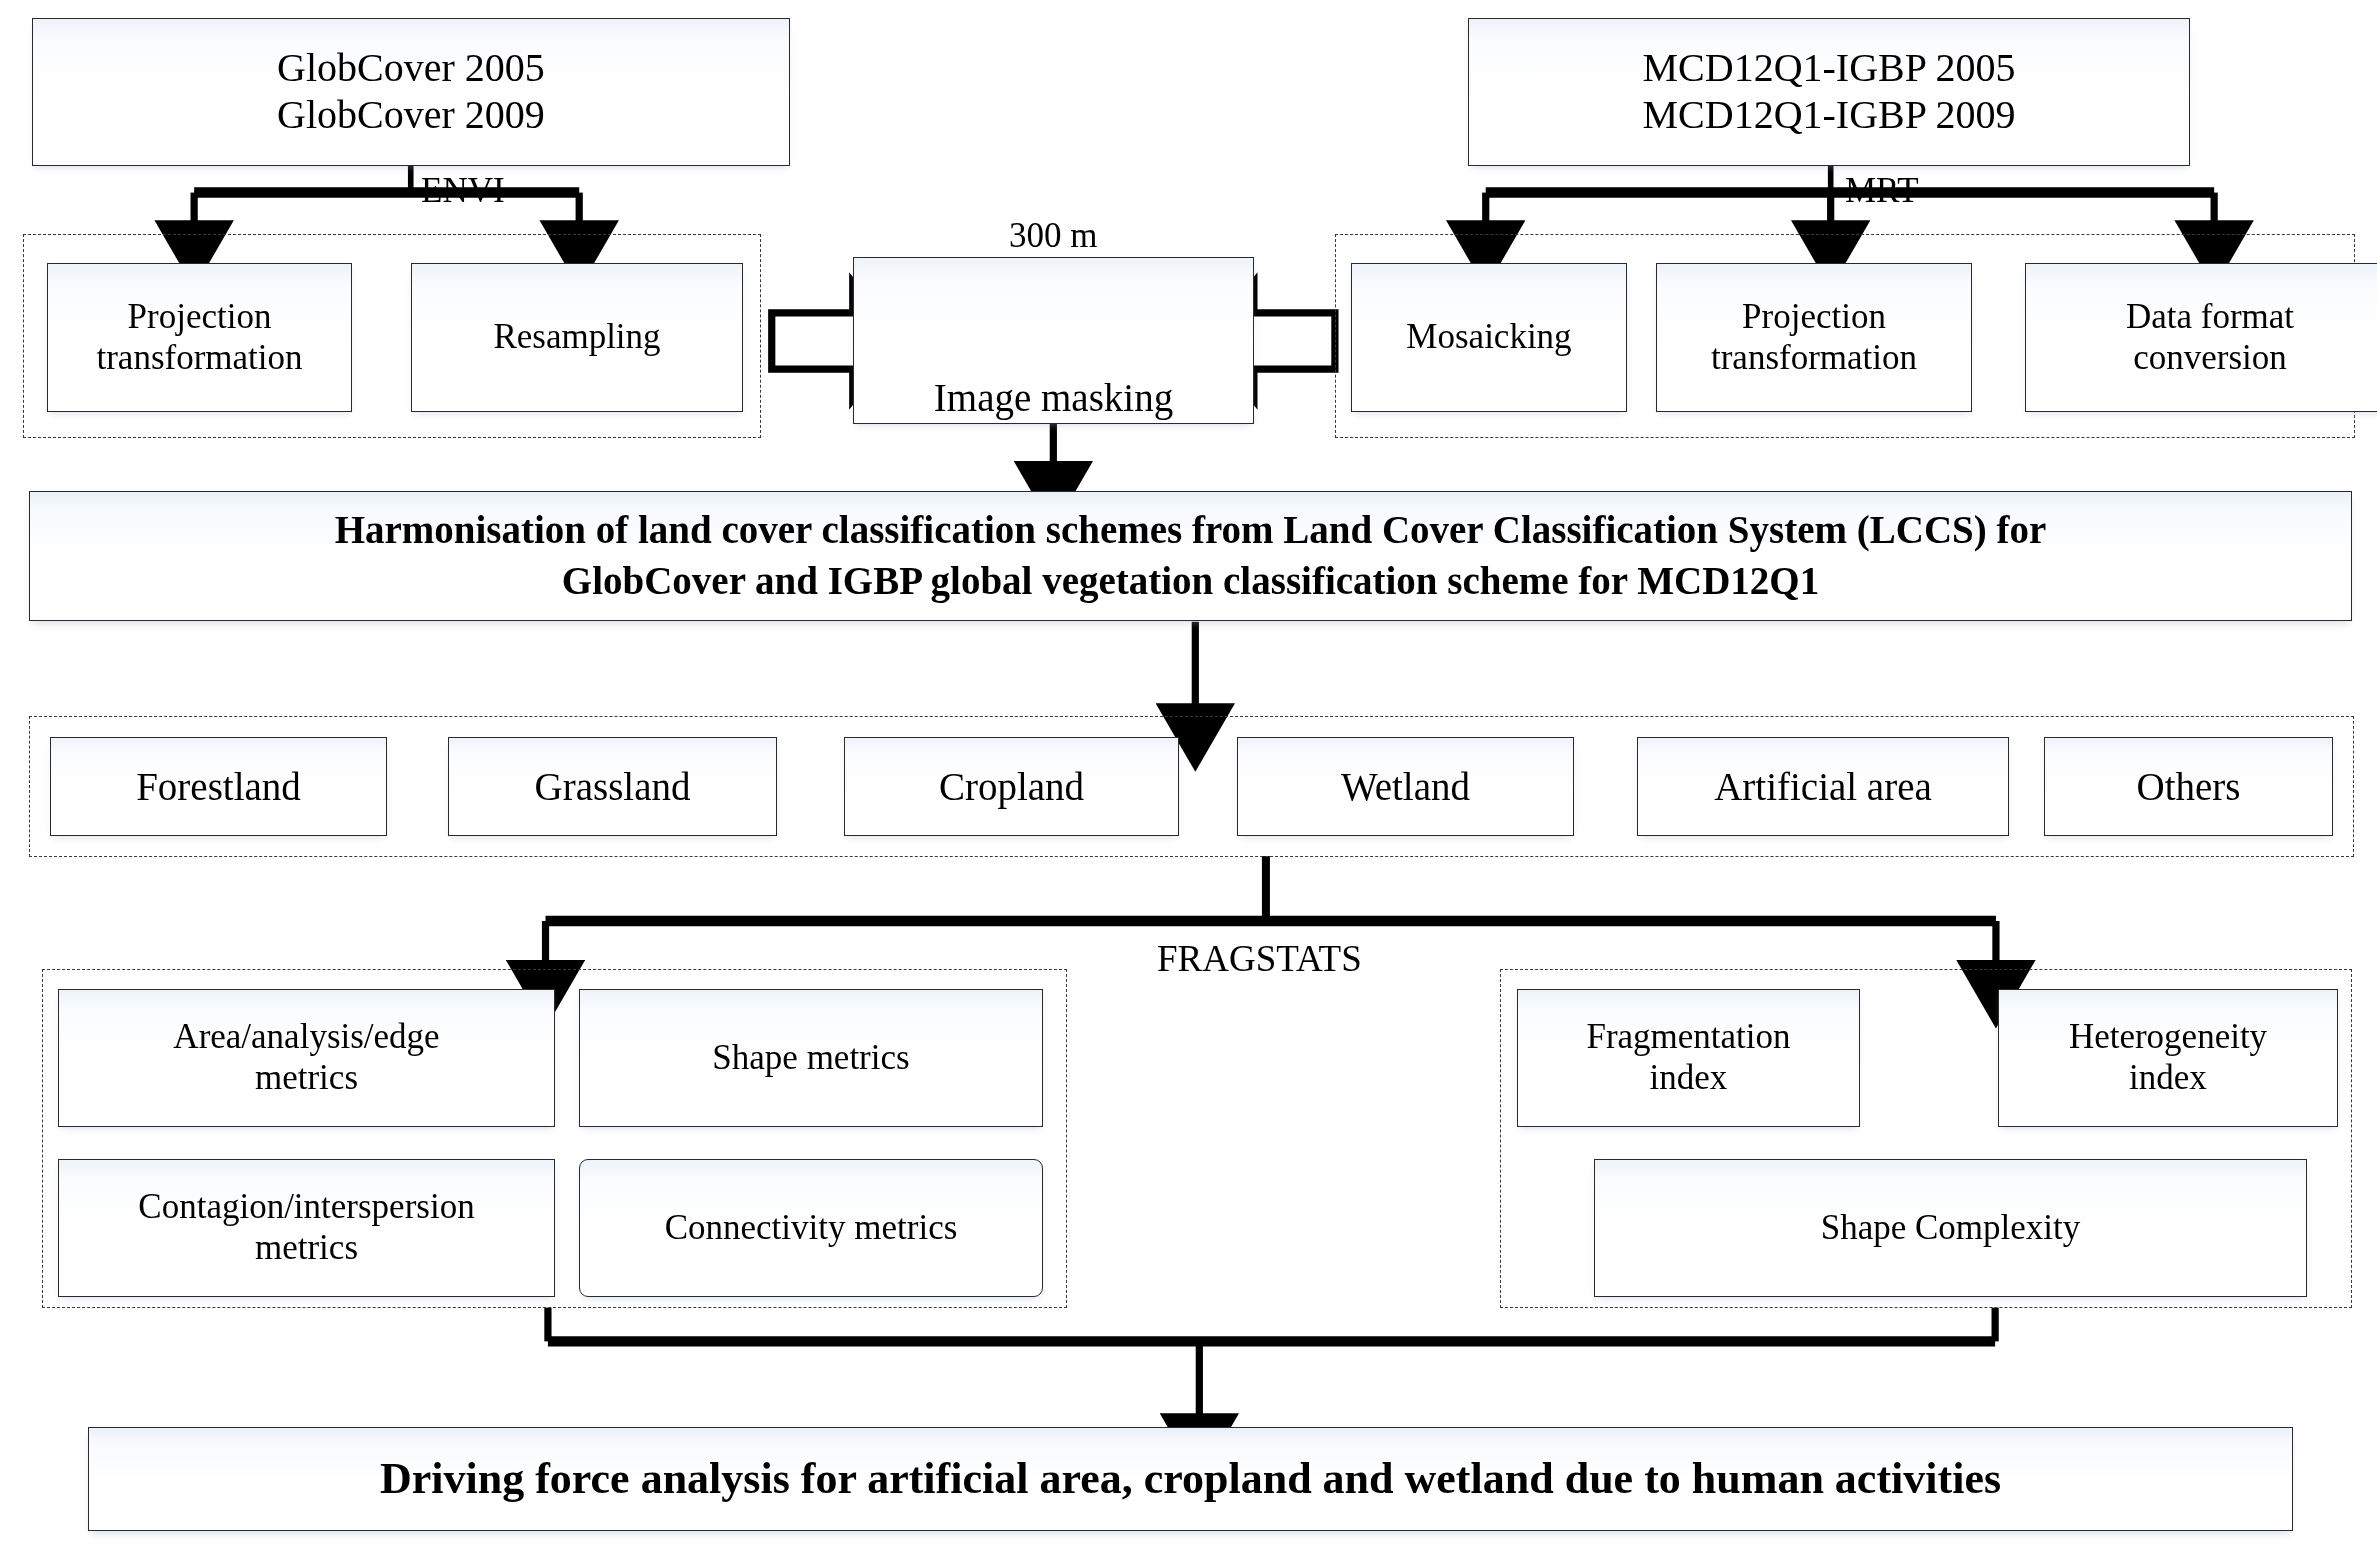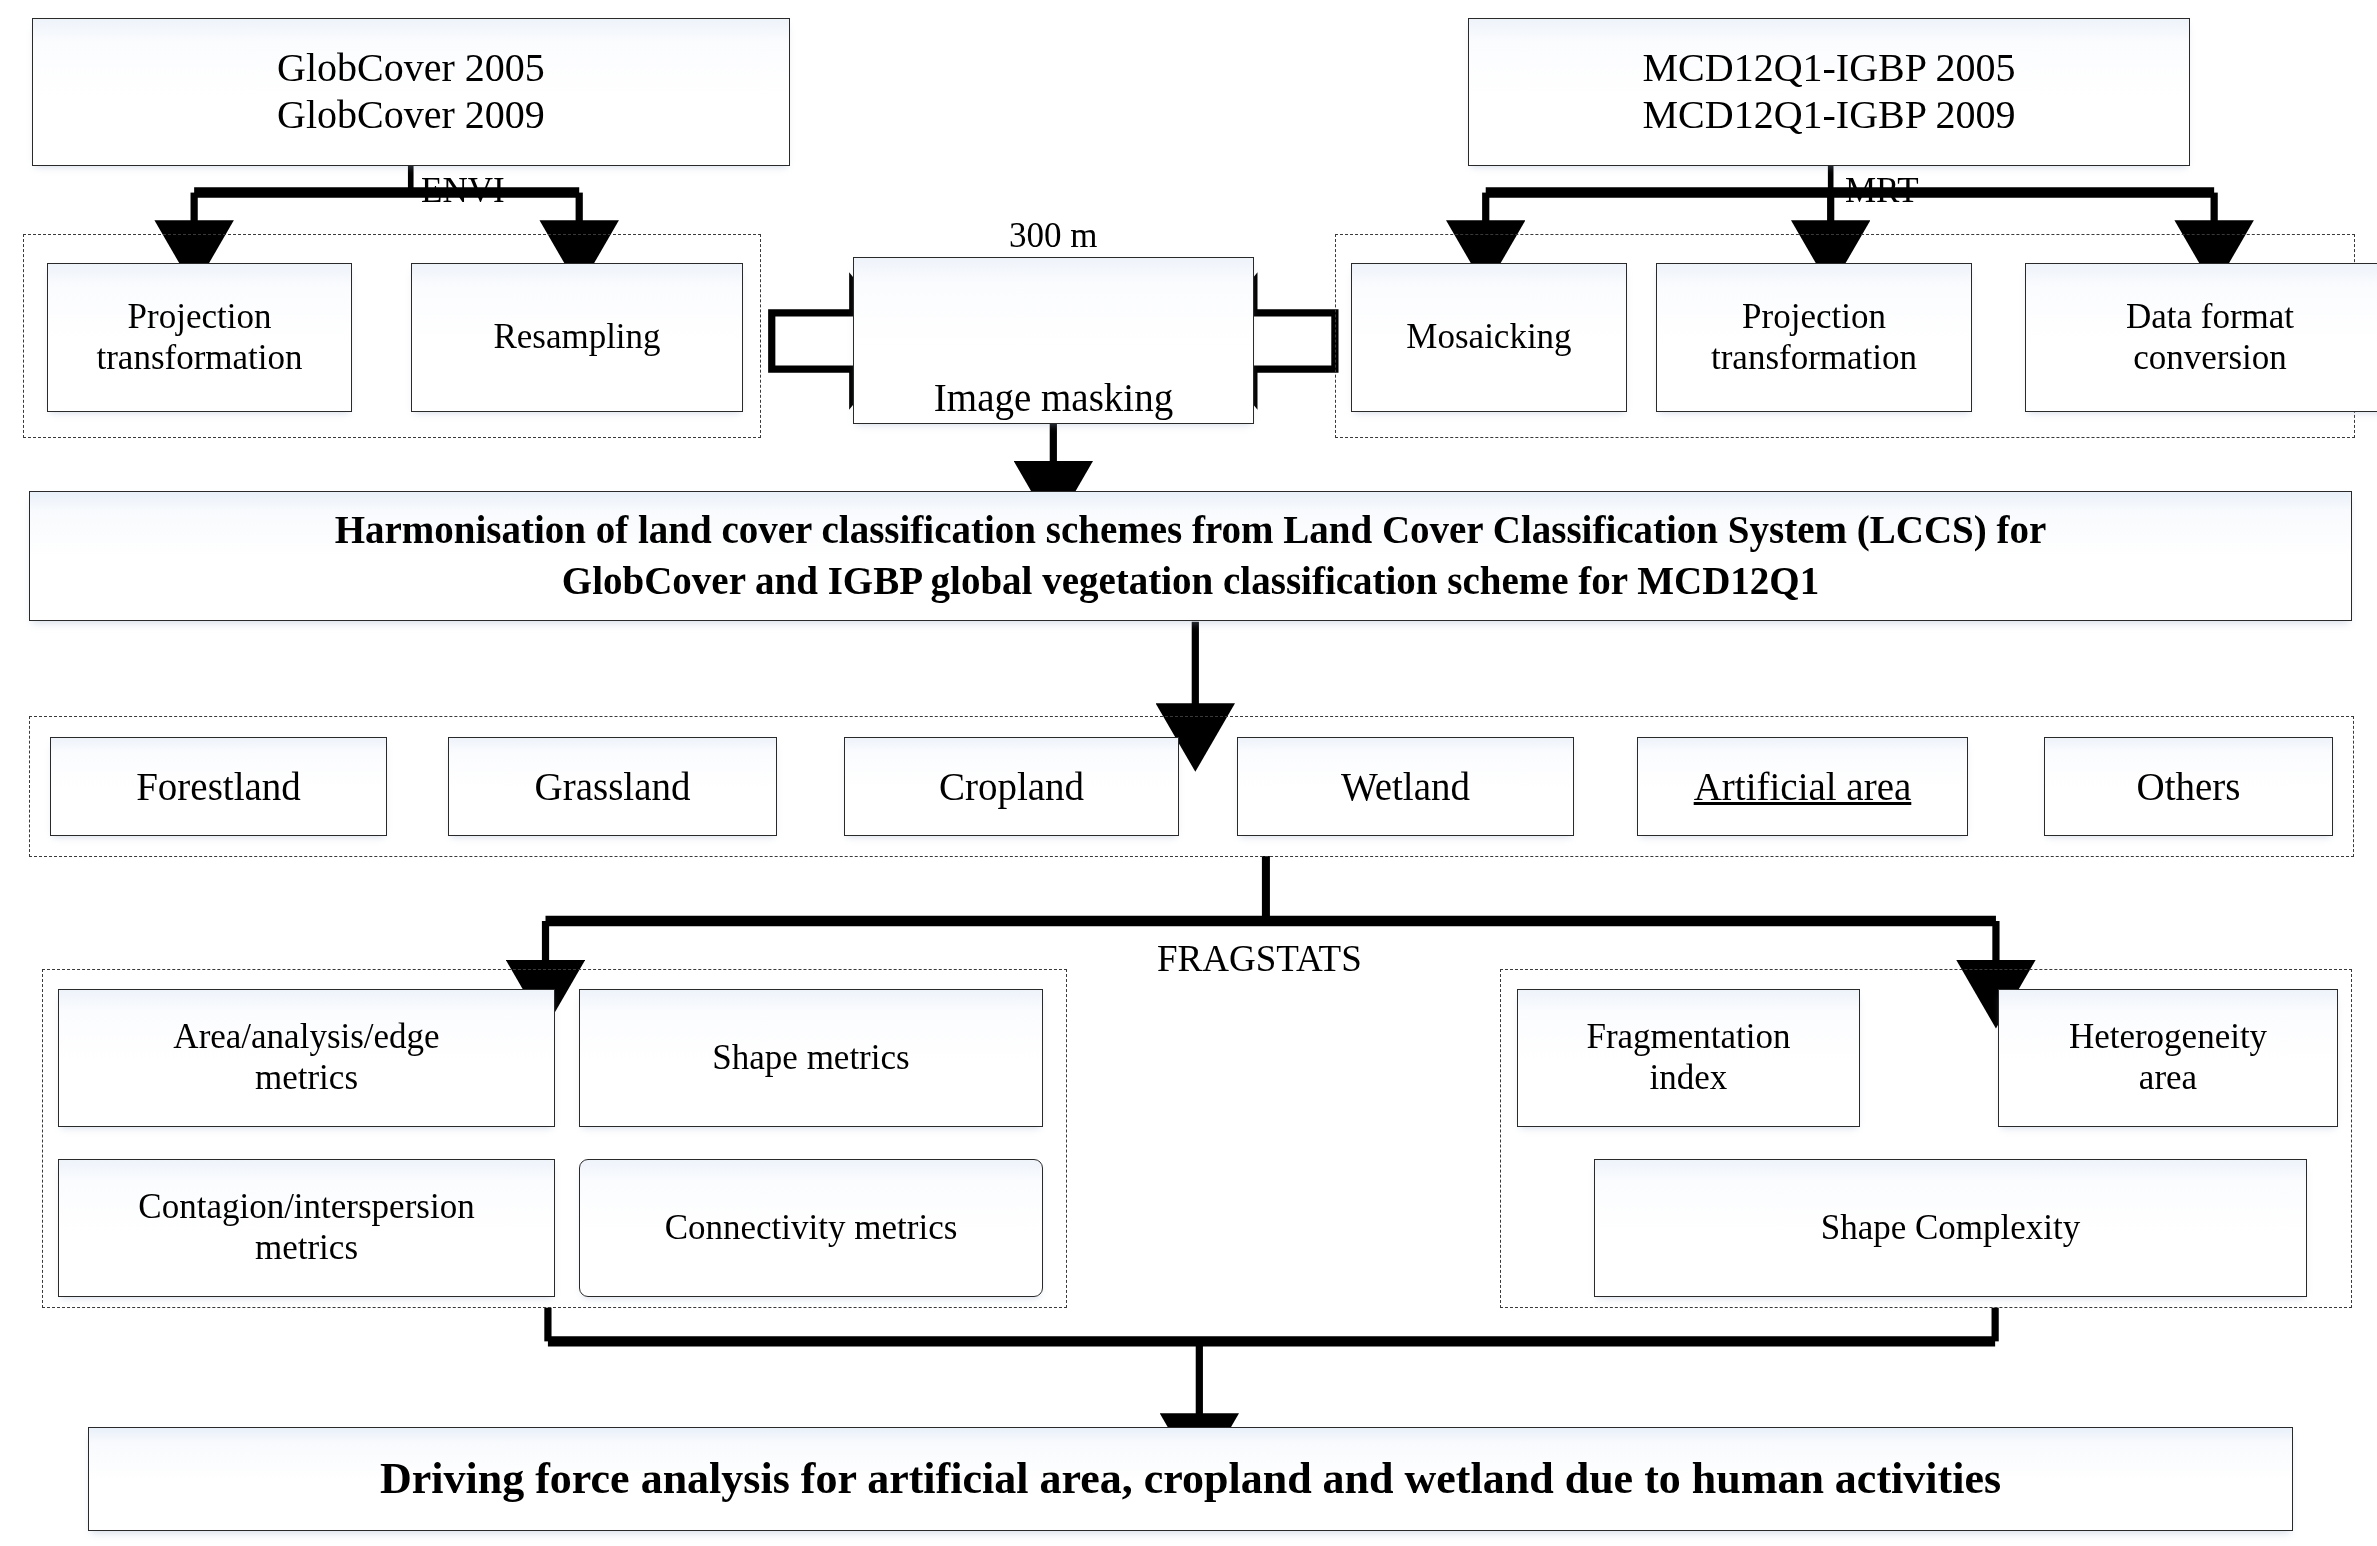--- a/index.html
+++ b/index.html
@@ -181,21 +181,21 @@
   </div>
   <div class="node" style="left:448px; top:737px; width:329px; height:99px; font-size:39px;">
     <span class="txt">Grassland</span>
   </div>
   <div class="node" style="left:844px; top:737px; width:335px; height:99px; font-size:39px;">
     <span class="txt">Cropland</span>
   </div>
   <div class="node" style="left:1237px; top:737px; width:337px; height:99px; font-size:39px;">
     <span class="txt">Wetland</span>
   </div>
-  <div class="node" style="left:1637px; top:737px; width:331px; height:99px; font-size:39px;text-decoration:underline;">
+  <div class="node" style="left:1637px; top:737px; width:372px; height:99px; font-size:39px;">
     <span class="txt">Artificial area</span>
   </div>
   <div class="node" style="left:2044px; top:737px; width:289px; height:99px; font-size:39px;">
     <span class="txt">Others</span>
   </div>
 
   <div class="label" style="left:1157px; top:940px; font-size:37px;">FRAGSTATS</div>
 
   <div class="group" style="left:42px; top:969px; width:1025px; height:339px;"></div>
 
@@ -215,21 +215,21 @@
   </div>
 
   <div class="group" style="left:1500px; top:969px; width:852px; height:339px;"></div>
 
   <div class="node" style="left:1517px; top:989px; width:343px; height:138px;">
     <span class="txt">Fragmentation
 index</span>
   </div>
   <div class="node" style="left:1998px; top:989px; width:340px; height:138px;">
     <span class="txt">Heterogeneity
-area</span>
+index</span>
   </div>
   <div class="node" style="left:1594px; top:1159px; width:713px; height:138px;">
     <span class="txt">Shape Complexity</span>
   </div>
 
   <div class="banner" style="left:88px; top:1427px; width:2205px; height:104px; font-size:44px;">
     <span class="txt">Driving force analysis for artificial area, cropland and wetland due to human activities</span>
   </div>
 
 </div>

